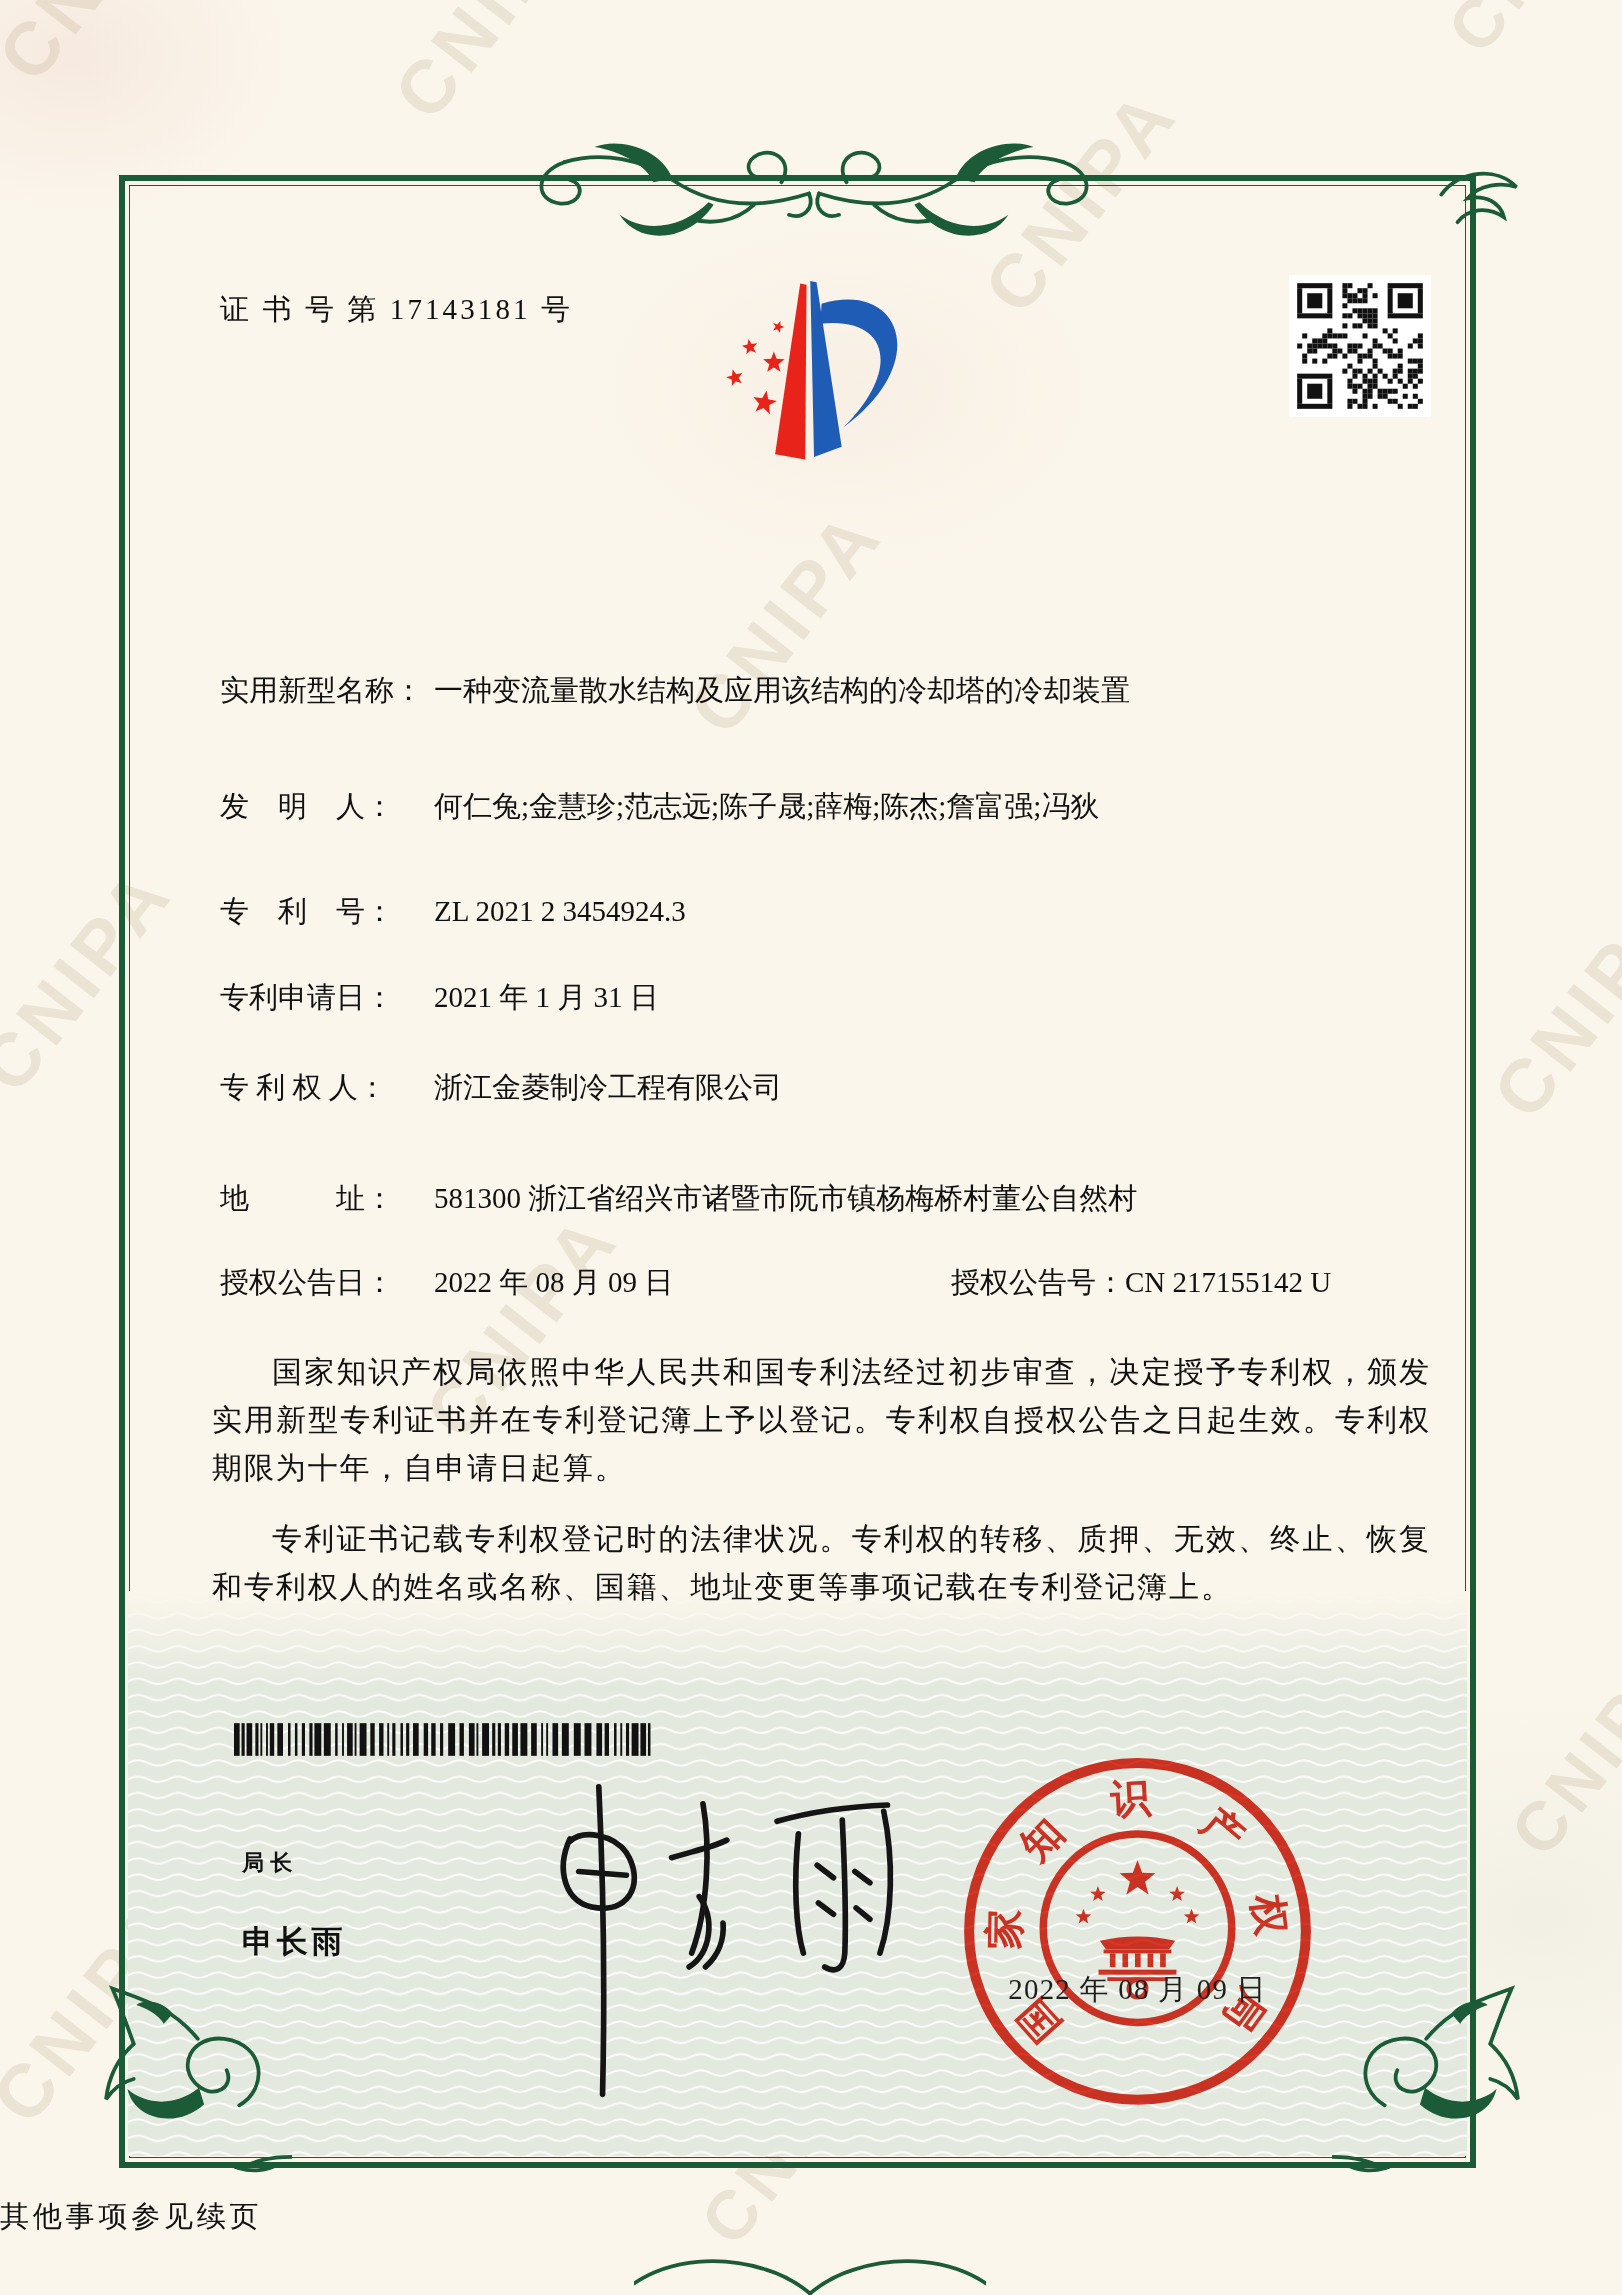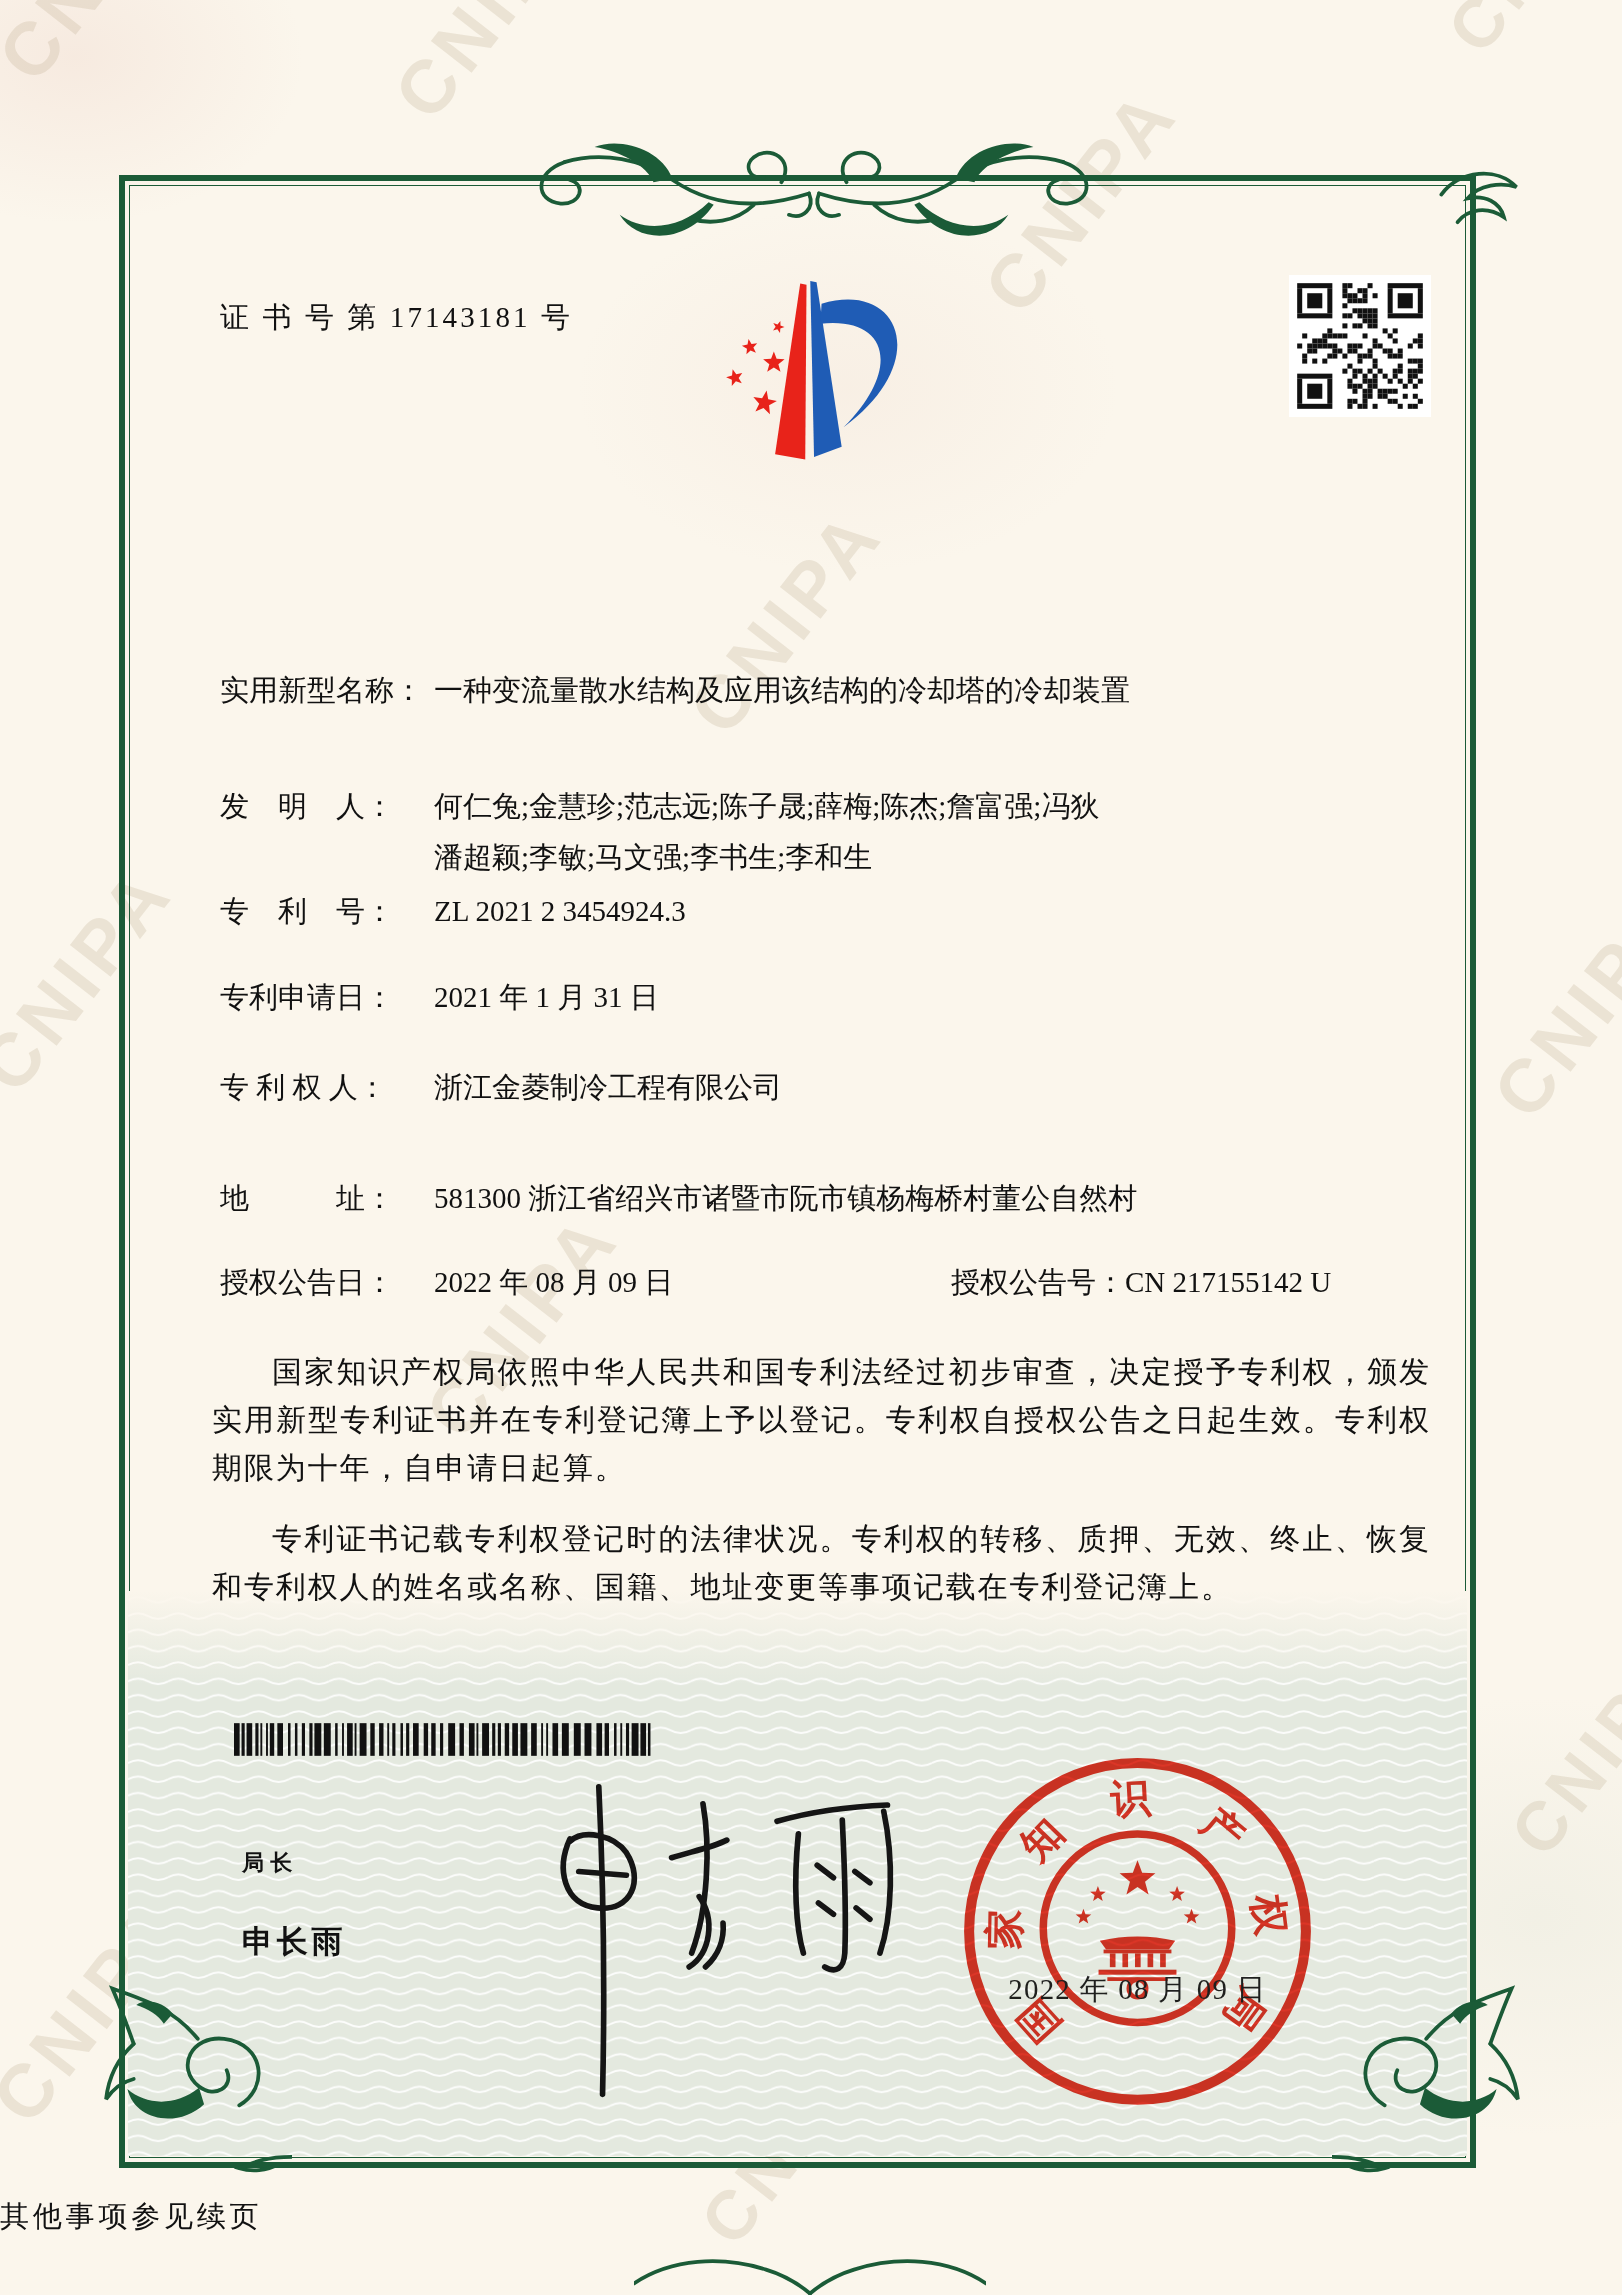--- a/index.html
+++ b/index.html
@@ -35,21 +35,21 @@
     border:6.3px solid var(--frame-green);box-sizing:border-box;
   }
   .frame-inner{
     position:absolute;left:3.8px;top:3.8px;right:3.8px;bottom:3.8px;
     border:1.9px solid var(--frame-green);
   }
   .ornament{position:absolute;pointer-events:none;}
   .ornament path{stroke:var(--frame-green);fill:none;stroke-width:6;stroke-linecap:round;}
   .ornament path.lf{fill:var(--frame-green);stroke:none;}
   
-  .cert-no{position:absolute;left:220px;top:298px;font-size:29px;letter-spacing:3.1px;}
+  .cert-no{position:absolute;left:220px;top:290px;font-size:29px;letter-spacing:3.1px;}
   .doc-title{
     position:absolute;left:119px;top:496px;width:1357px;text-align:center;
     font-size:70px;font-weight:700;letter-spacing:10px;
   }
   
   .row{position:absolute;left:220px;font-size:29px;white-space:nowrap;}
   .row .lbl{display:inline-block;width:214px;white-space:pre;}
   .row .val{white-space:pre;}
   .row2{position:absolute;font-size:29px;white-space:nowrap;}
   
@@ -356,23 +356,20 @@
       </g>
   </svg>
 
 
   <div class="row" style="top:671px">
     <span class="lbl">实用新型名称：</span><span class="val">一种变流量散水结构及应用该结构的冷却塔的冷却装置</span>
   </div>
   <div class="row" style="top:787px">
     <span class="lbl">发　明　人：</span><span class="val">何仁兔;金慧珍;范志远;陈子晟;薛梅;陈杰;詹富强;冯狄</span>
   </div>
-  <div class="row" style="top:838px">
-    <span class="lbl"> </span><span class="val">潘超颖;李敏;马文强;李书生;李和生</span>
-  </div>
   <div class="row" style="top:892px">
     <span class="lbl">专　利　号：</span><span class="val">ZL 2021 2 3454924.3</span>
   </div>
   <div class="row" style="top:978px">
     <span class="lbl">专利申请日：</span><span class="val">2021 年 1 月 31 日</span>
   </div>
   <div class="row" style="top:1068px">
     <span class="lbl">专 利 权 人：</span><span class="val">浙江金菱制冷工程有限公司</span>
   </div>
   <div class="row" style="top:1179px">

